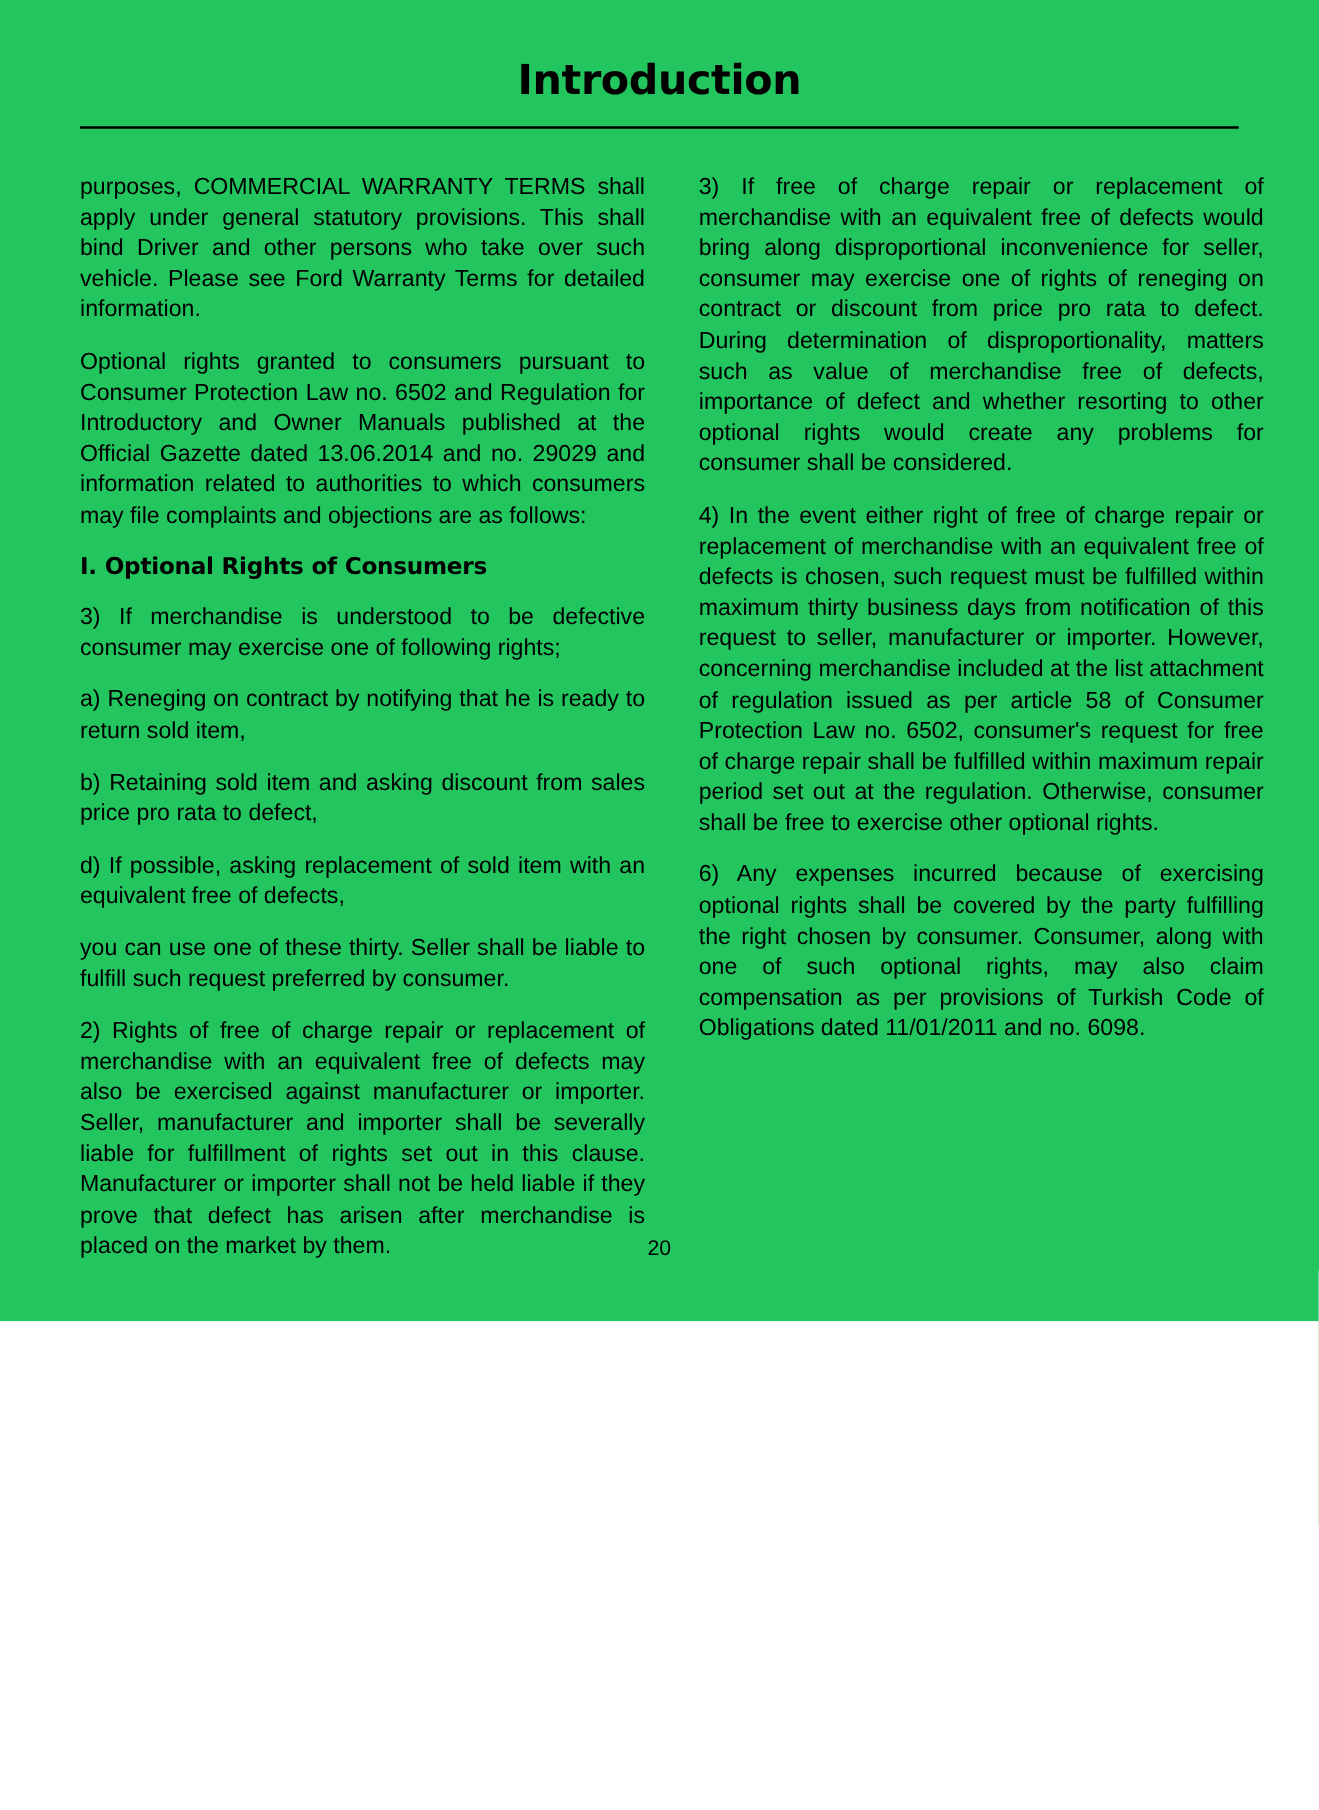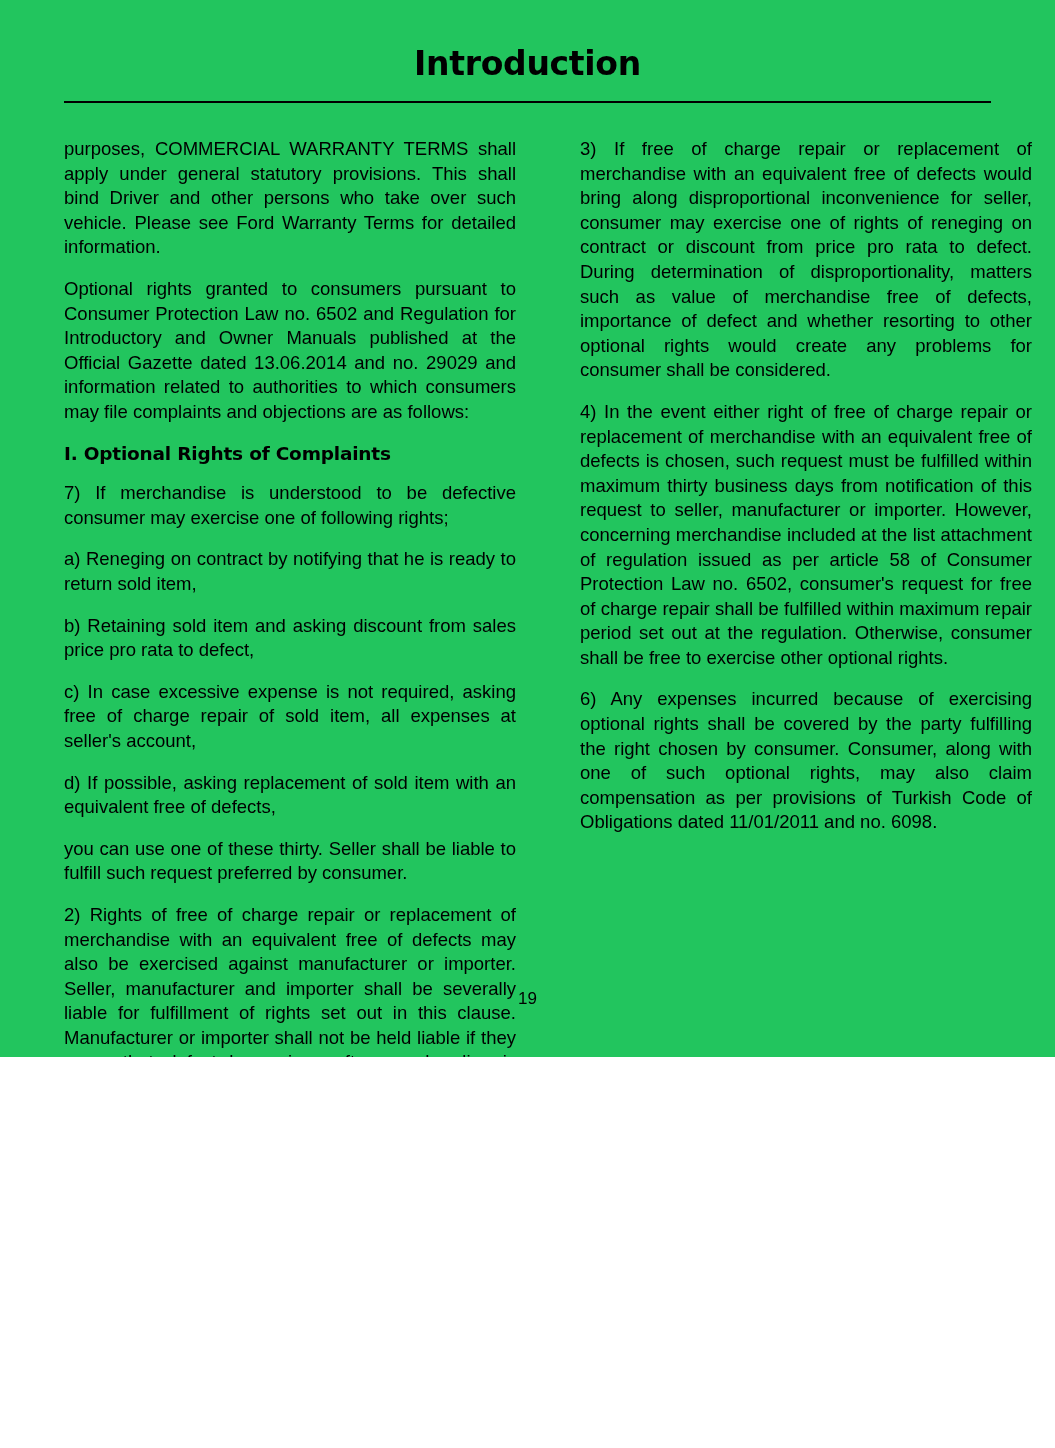--- a/index.html
+++ b/index.html
@@ -26,21 +26,21 @@
     font-weight: bold;
     letter-spacing: -0.3px;
     font-family: "DejaVu Sans", sans-serif;
   }
   .header-rule {
     margin: 18px 64px 0 64px;
     border-bottom: 2px solid #000000;
   }
   .columns {
     display: flex;
-    gap: 64px;
+    gap: 43px;
     padding: 34px 64px 0 64px;
     box-sizing: border-box;
   }
   .col {
     width: 452px;
     flex: 0 0 452px;
   }
   p.body {
     margin: 0 0 17px 0;
     font-size: 18.5px;
@@ -77,33 +77,32 @@
   <div class="page-header">
     <h1>Introduction</h1>
   </div>
   <div class="header-rule"></div>
 
   <div class="columns">
 
     <div class="col">
       <p class="body">purposes, COMMERCIAL WARRANTY TERMS shall apply under general statutory provisions. This shall bind Driver and other persons who take over such vehicle. Please see Ford Warranty Terms for detailed information.</p>
       <p class="body">Optional rights granted to consumers pursuant to Consumer Protection Law no. 6502 and Regulation for Introductory and Owner Manuals published at the Official Gazette dated 13.06.2014 and no. 29029 and information related to authorities to which consumers may file complaints and objections are as follows:</p>
-      <h2 class="subhead">I. Optional Rights of Complaints</h2>
-      <p class="body">7) If merchandise is understood to be defective consumer may exercise one of following rights;</p>
+      <h2 class="subhead">I. Optional Rights of Consumers</h2>
+      <p class="body">3) If merchandise is understood to be defective consumer may exercise one of following rights;</p>
       <p class="body">a) Reneging on contract by notifying that he is ready to return sold item,</p>
       <p class="body">b) Retaining sold item and asking discount from sales price pro rata to defect,</p>
-      <p class="body">c) In case excessive expense is not required, asking free of charge repair of sold item, all expenses at seller's account,</p>
       <p class="body">d) If possible, asking replacement of sold item with an equivalent free of defects,</p>
       <p class="body">you can use one of these thirty. Seller shall be liable to fulfill such request preferred by consumer.</p>
       <p class="body">2) Rights of free of charge repair or replacement of merchandise with an equivalent free of defects may also be exercised against manufacturer or importer. Seller, manufacturer and importer shall be severally liable for fulfillment of rights set out in this clause. Manufacturer or importer shall not be held liable if they prove that defect has arisen after merchandise is placed on the market by them.</p>
     </div>
 
     <div class="col">
       <p class="body">3) If free of charge repair or replacement of merchandise with an equivalent free of defects would bring along disproportional inconvenience for seller, consumer may exercise one of rights of reneging on contract or discount from price pro rata to defect. During determination of disproportionality, matters such as value of merchandise free of defects, importance of defect and whether resorting to other optional rights would create any problems for consumer shall be considered.</p>
       <p class="body">4) In the event either right of free of charge repair or replacement of merchandise with an equivalent free of defects is chosen, such request must be fulfilled within maximum thirty business days from notification of this request to seller, manufacturer or importer. However, concerning merchandise included at the list attachment of regulation issued as per article 58 of Consumer Protection Law no. 6502, consumer's request for free of charge repair shall be fulfilled within maximum repair period set out at the regulation. Otherwise, consumer shall be free to exercise other optional rights.</p>
       <p class="body">6) Any expenses incurred because of exercising optional rights shall be covered by the party fulfilling the right chosen by consumer. Consumer, along with one of such optional rights, may also claim compensation as per provisions of Turkish Code of Obligations dated 11/01/2011 and no. 6098.</p>
     </div>
 
   </div>
 
-  <div class="page-number">19</div>
+  <div class="page-number">20</div>
 
 </div>
 
 </body></html>

